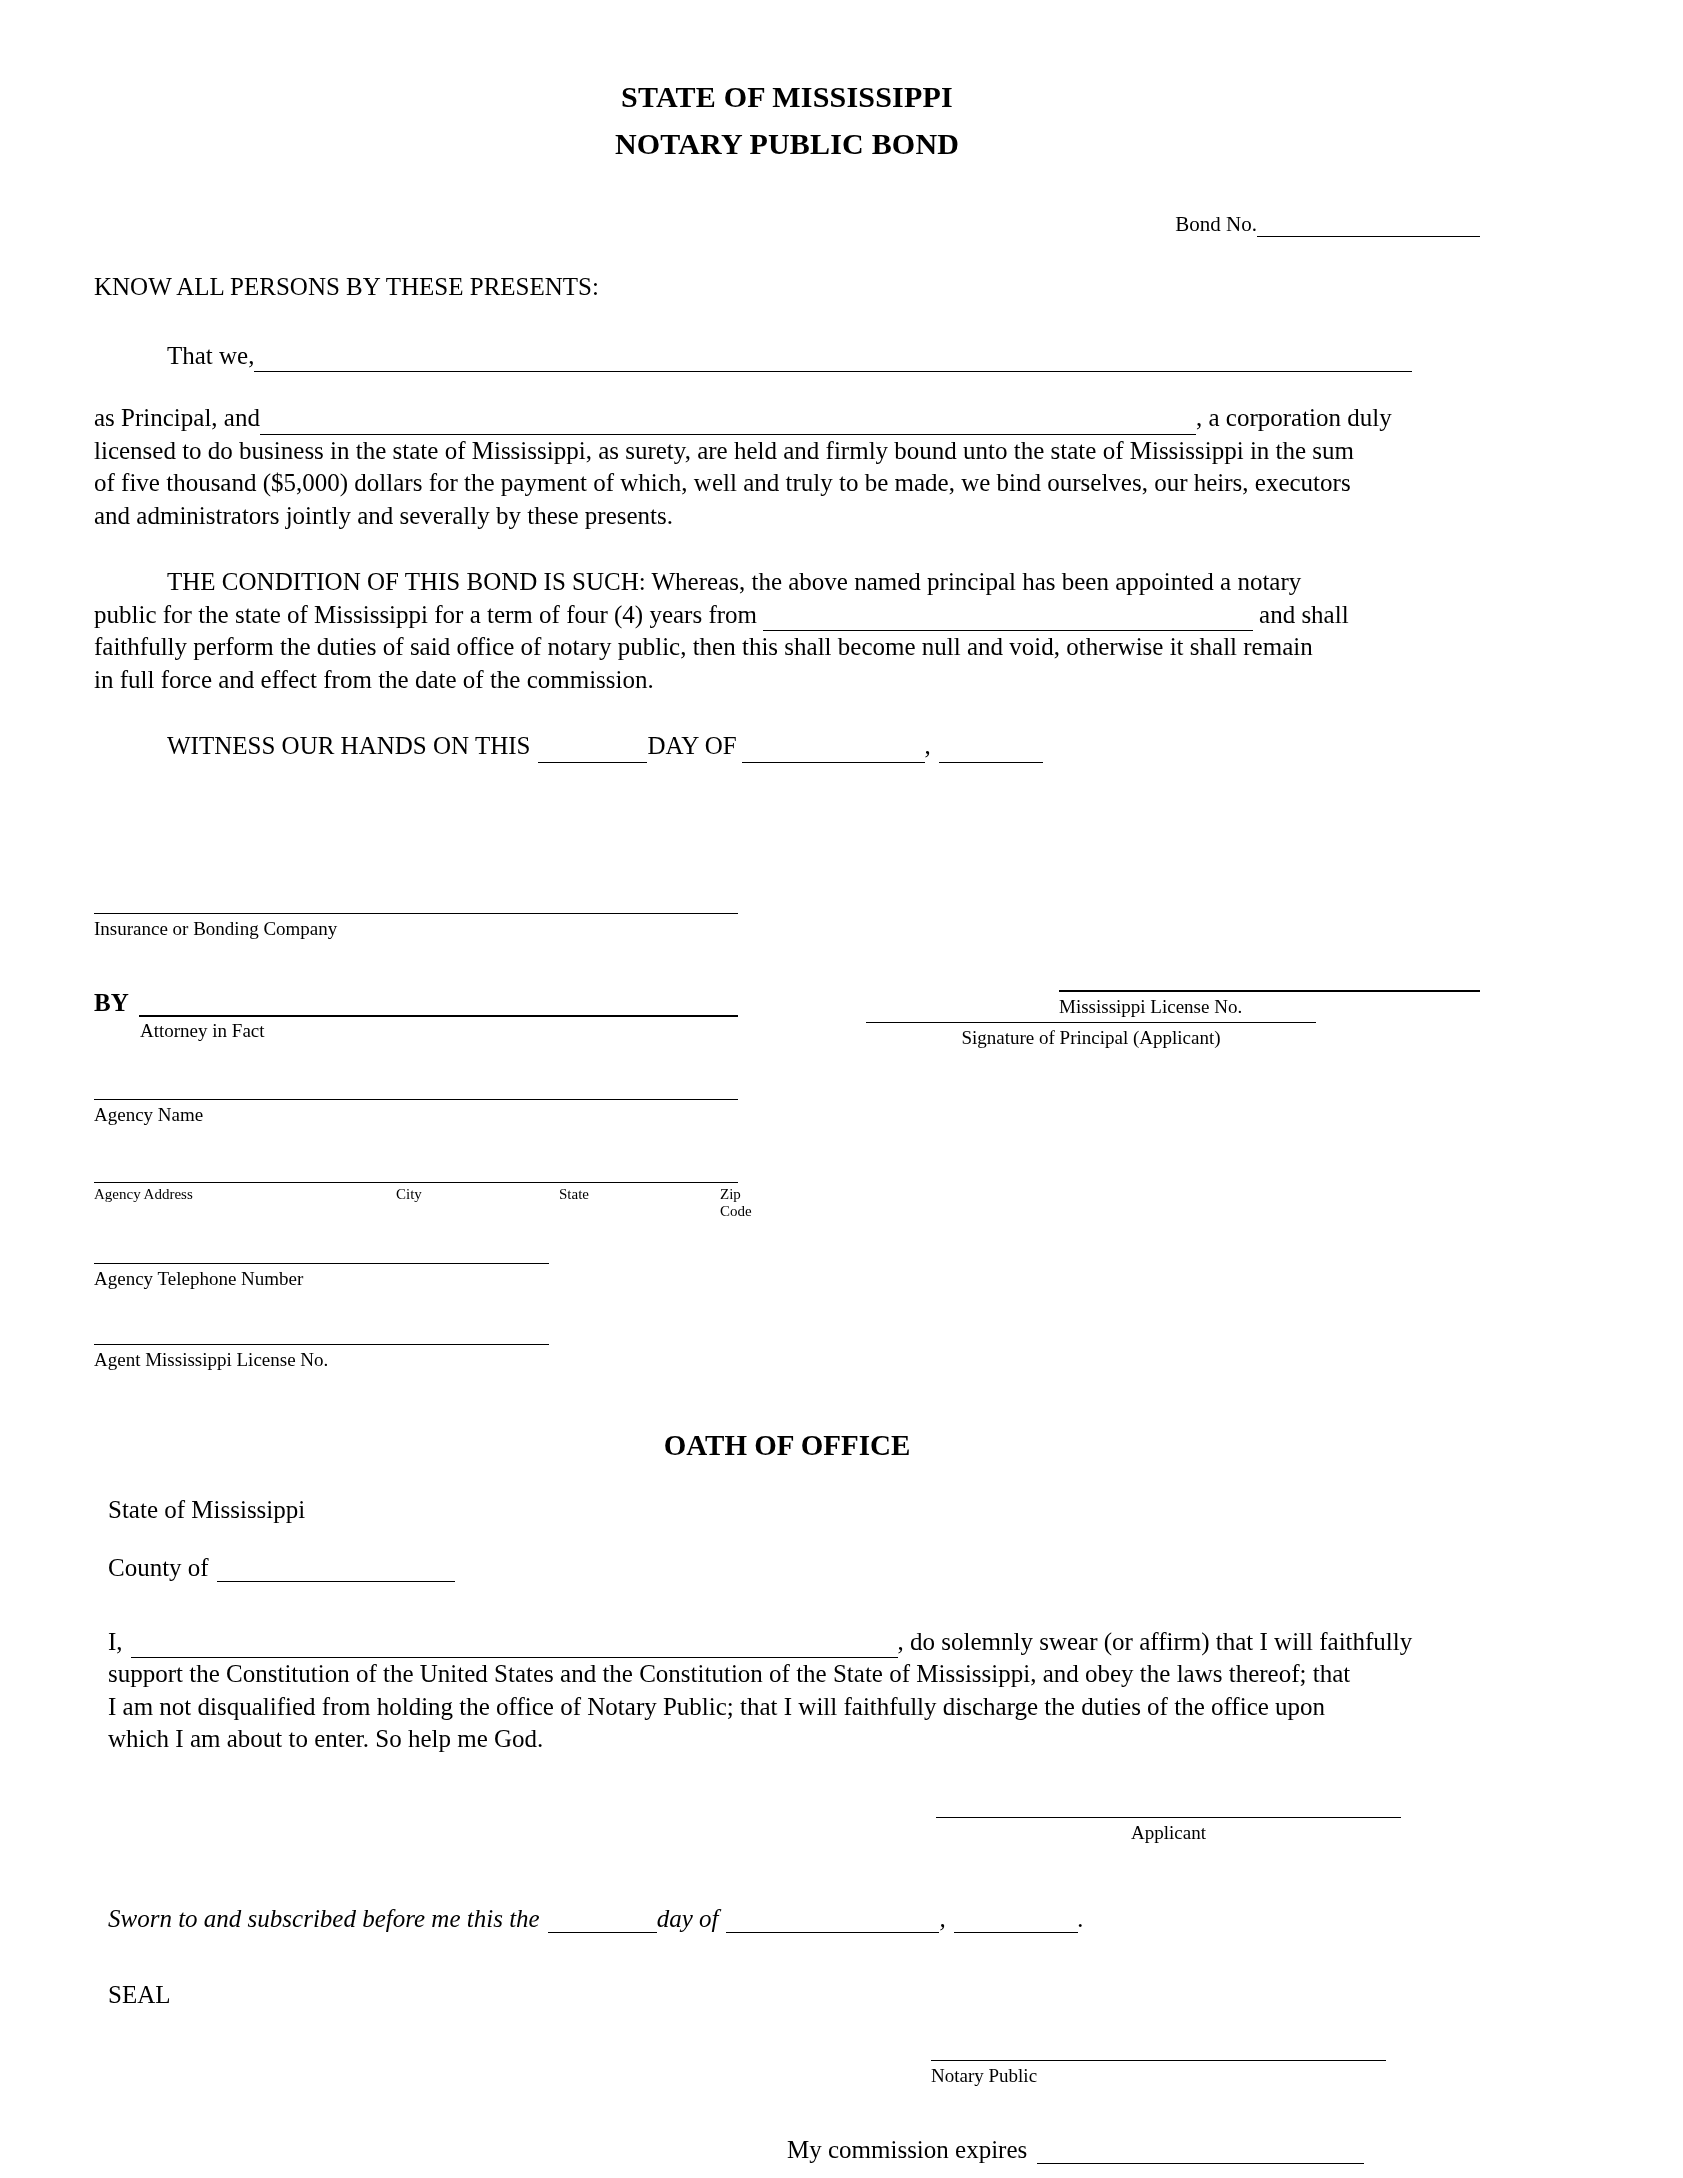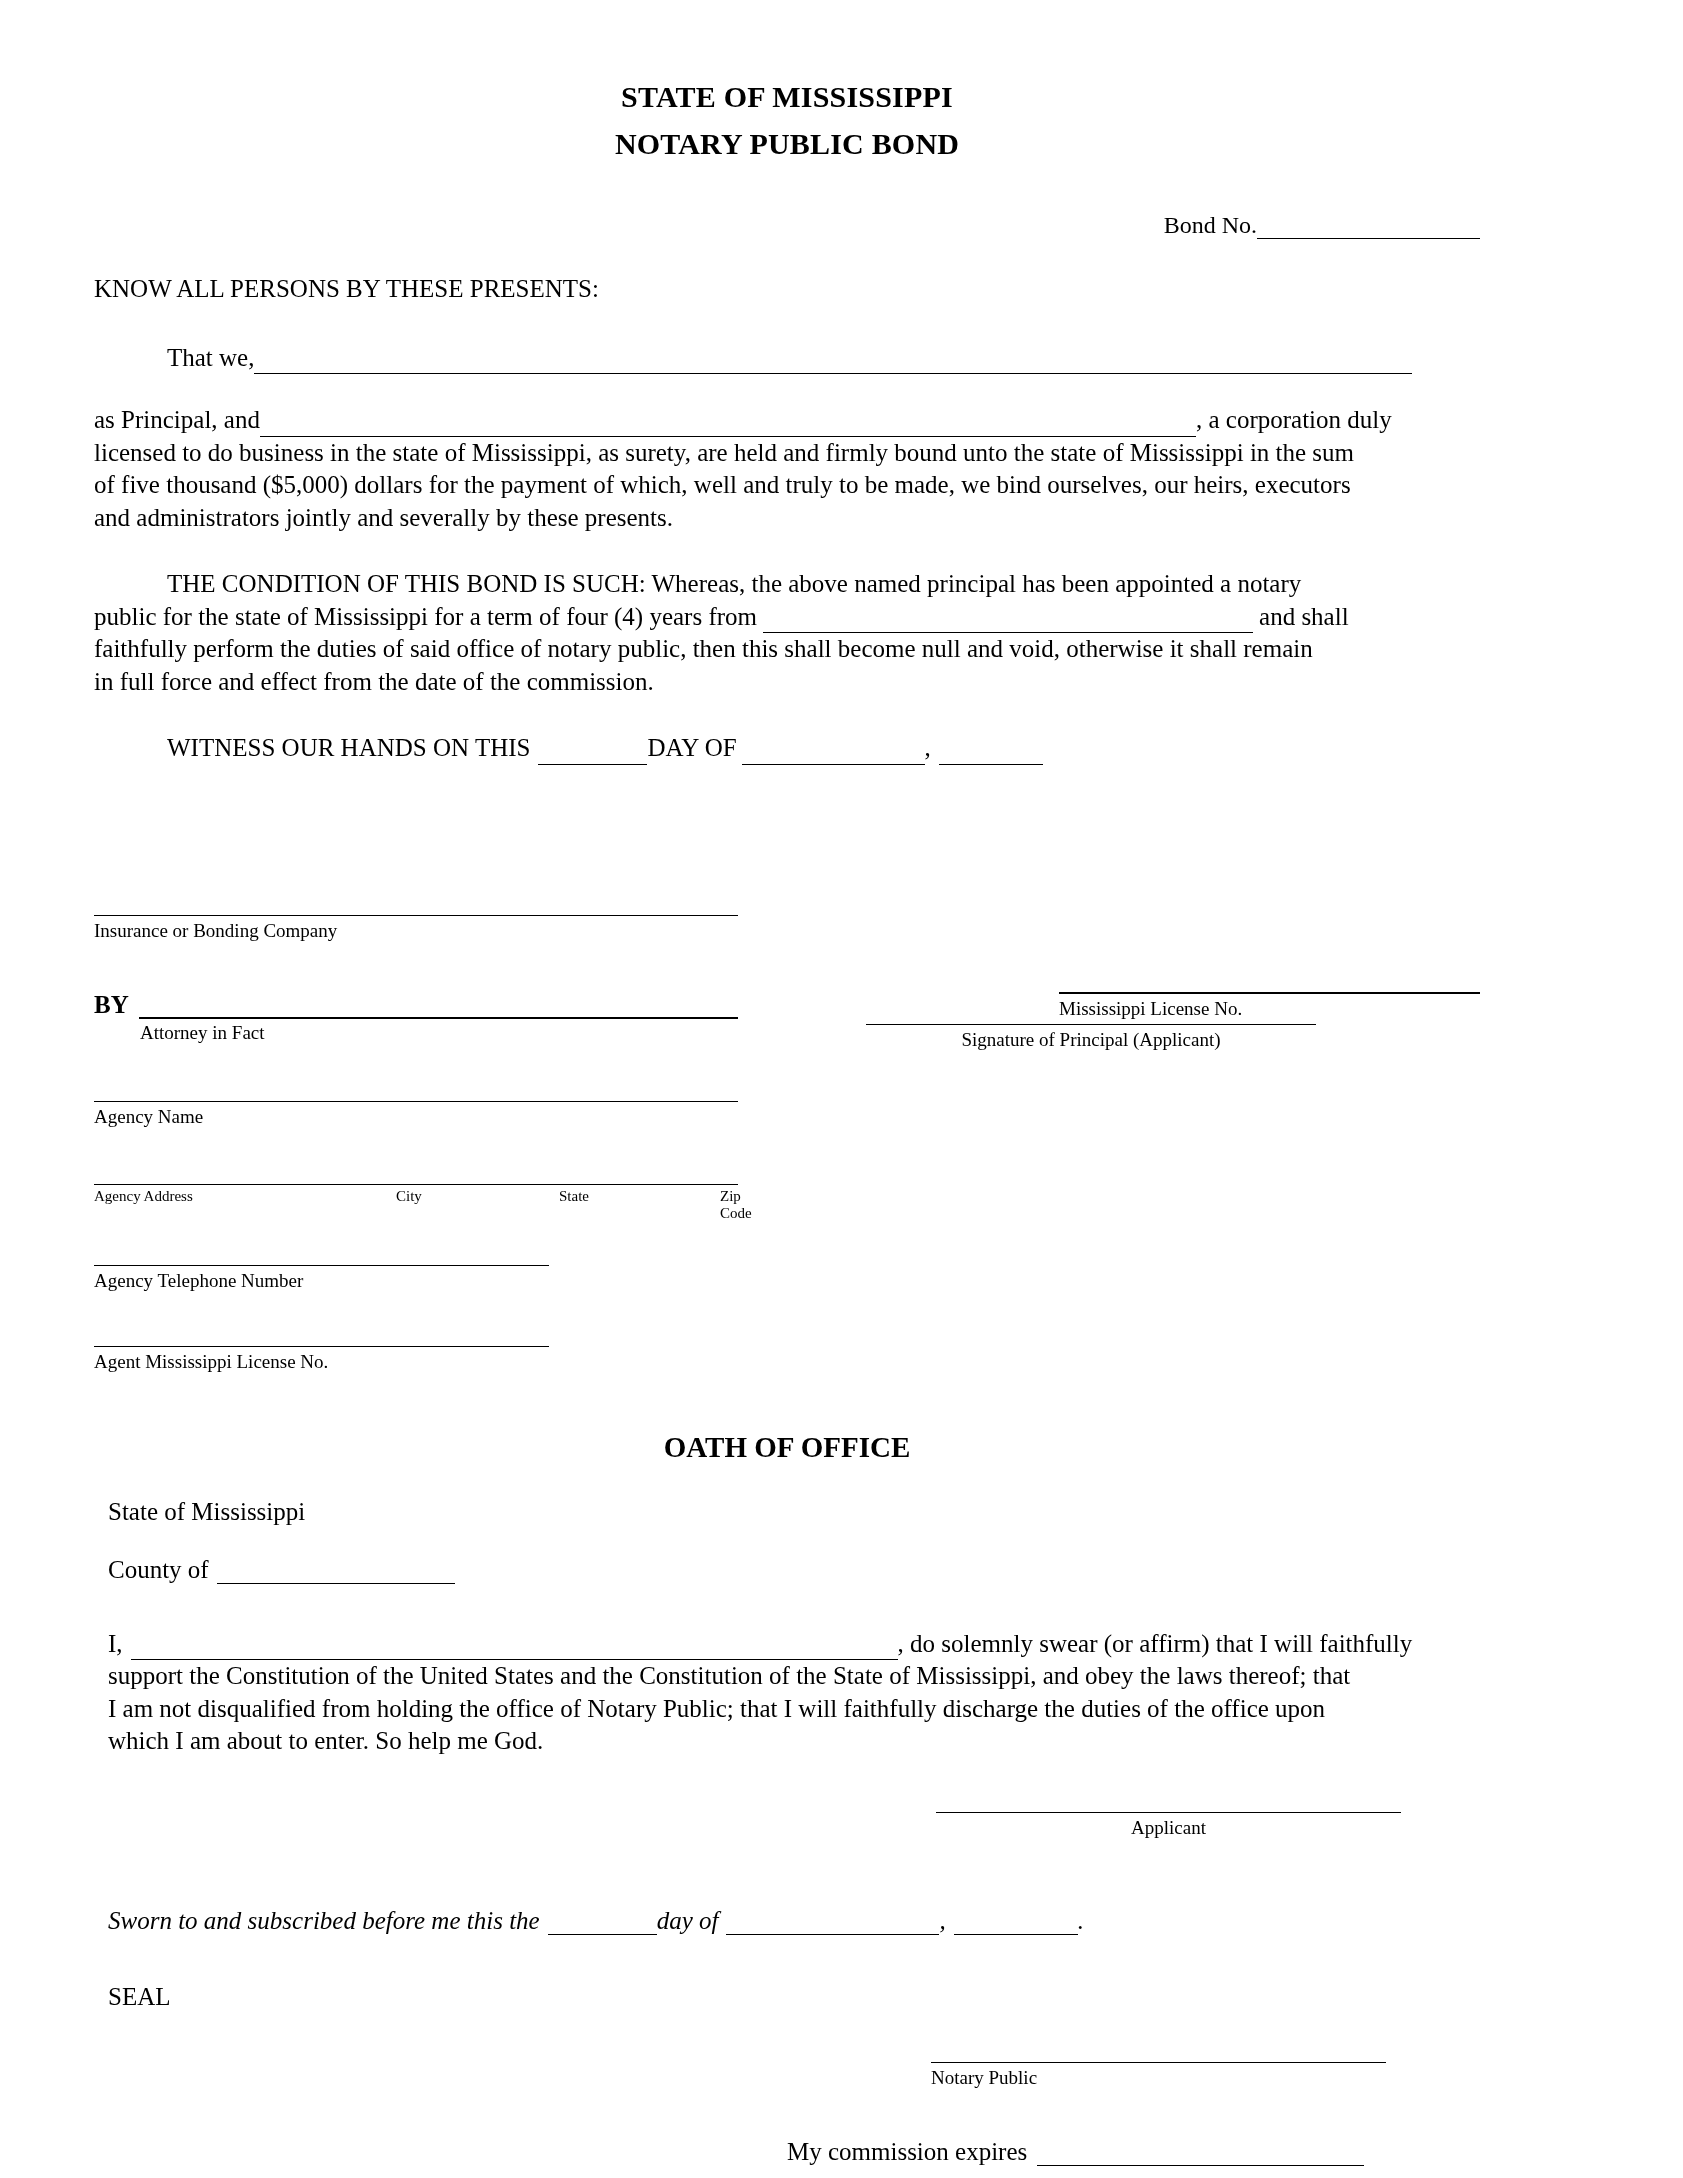--- a/index.html
+++ b/index.html
@@ -35,21 +35,21 @@
     letter-spacing: 0.2px;
     line-height: 1.35;
   }
   .title-1 { margin-top: 77px; }
   .title-2 { margin-top: 6px; }
 
   
   .bond-row {
     margin-top: 48px;
     text-align: right;
-    font-size: 24px;
+    font-size: 21px;
     white-space: nowrap;
   }
   .bond-row .blank { display: inline-block; }
 
   
   .blank {
     display: inline-block;
     border-bottom: 1.5px solid #000;
     vertical-align: bottom;
     height: 1.05em;
@@ -283,21 +283,21 @@
     <div class="para oath-body">
       <div class="para-ln">
         <span>I,</span><span class="blank" style="width:767px; margin-left:8px;"></span><span>, do solemnly swear (or affirm) that I will faithfully</span>
       </div>
       <div>support the Constitution of the United States and the Constitution of the State of Mississippi, and obey the laws thereof; that</div>
       <div>I am not disqualified from holding the office of Notary Public; that I will faithfully discharge the duties of the office upon</div>
       <div>which I am about to enter.  So help me God.</div>
     </div>
 
     <div style="position:relative; height:119px;">
-      <div class="applicant-sig" style="top:54px;">
+      <div class="applicant-sig" style="top:61px;">
         <div class="sig-line"></div>
         <div class="sig-caption center">Applicant</div>
       </div>
     </div>
 
     <div class="sworn" style="margin-top:30px;">
       <span>Sworn to and subscribed before me this the</span><span class="blank" style="width:109px; margin-left:8px;"></span><span>day of</span><span class="blank" style="width:213px; margin-left:8px;"></span><span>,</span><span class="blank" style="width:124px; margin-left:8px;"></span><span>.</span>
     </div>
 
     <div class="seal" style="margin-top:48px;">SEAL</div>

